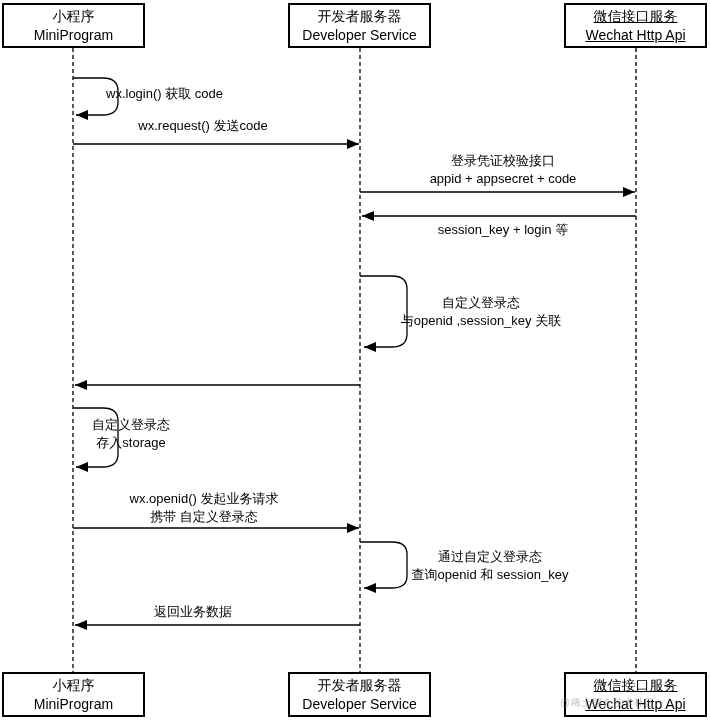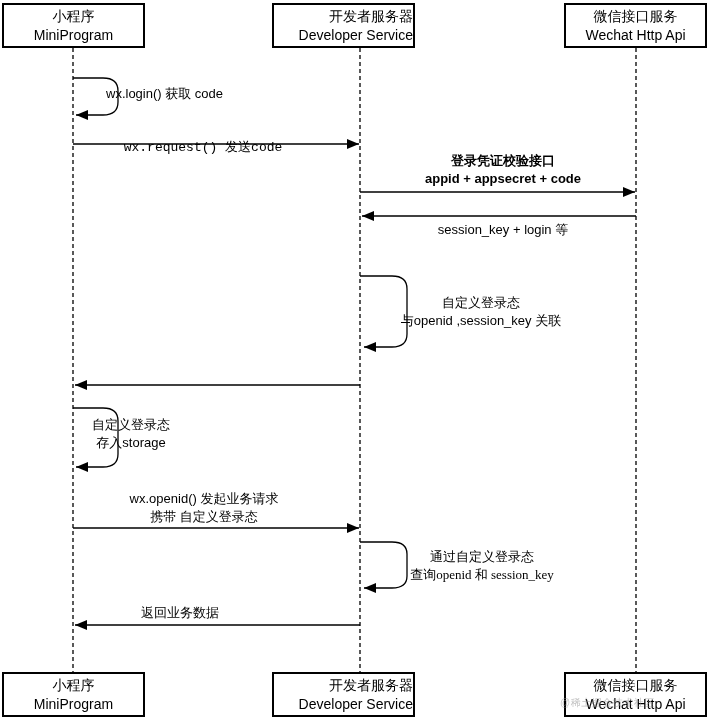--- a/index.html
+++ b/index.html
@@ -32,22 +32,22 @@
     display: flex;
     flex-direction: column;
     align-items: center;
     justify-content: center;
     text-align: center;
     font-size: 14px;
     line-height: 19px;
     z-index: 3;
   }
   .actor.a1 { left: 2px; }
-  .actor.a2 { left: 272px; align-items: flex-end; }
-  .actor.a3 { left: 564px; }
+  .actor.a2 { left: 288px; }
+  .actor.a3 { left: 564px; text-decoration: underline; }
   .actor.top { top: 3px; }
   .actor.bottom { top: 672px; }
   .msg-label {
     position: absolute;
     font-size: 13px;
     line-height: 18px;
     text-align: center;
     white-space: pre-line;
     z-index: 2;
   }
@@ -121,37 +121,37 @@
     <div>开发者服务器</div>
     <div>Developer Service</div>
   </div>
   <div class="actor a3 bottom">
     <div>微信接口服务</div>
     <div>Wechat Http Api</div>
   </div>
 
   <div class="msg-label left-align" style="left:106px; top:85px;">wx.login() 获取 code</div>
 
-  <div class="msg-label" style="left:53px; top:139px; width:300px;font-family:Liberation Mono, monospace;">wx.request() 发送code</div>
+  <div class="msg-label" style="left:53px; top:117px; width:300px;">wx.request() 发送code</div>
 
-  <div class="msg-label" style="left:353px; top:152px; width:300px;font-weight:bold;">登录凭证校验接口
+  <div class="msg-label" style="left:353px; top:152px; width:300px;">登录凭证校验接口
 appid + appsecret + code</div>
 
   <div class="msg-label" style="left:353px; top:221px; width:300px;">session_key + login 等</div>
 
   <div class="msg-label" style="left:331px; top:294px; width:300px;">自定义登录态
 与openid ,session_key 关联</div>
 
 
   <div class="msg-label" style="left:31px; top:416px; width:200px;">自定义登录态
 存入storage</div>
 
   <div class="msg-label" style="left:54px; top:490px; width:300px;">wx.openid() 发起业务请求
 携带 自定义登录态</div>
 
-  <div class="msg-label" style="left:332px; top:548px; width:300px;font-family:Liberation Serif, serif;">通过自定义登录态
+  <div class="msg-label" style="left:340px; top:548px; width:300px;">通过自定义登录态
 查询openid 和 session_key</div>
 
-  <div class="msg-label" style="left:30px; top:604px; width:300px;">返回业务数据</div>
+  <div class="msg-label" style="left:43px; top:604px; width:300px;font-family:Liberation Mono, monospace;">返回业务数据</div>
 
   <div class="watermark">@稀土掘金技术社区</div>
 
 </div>
 
 </body></html>

